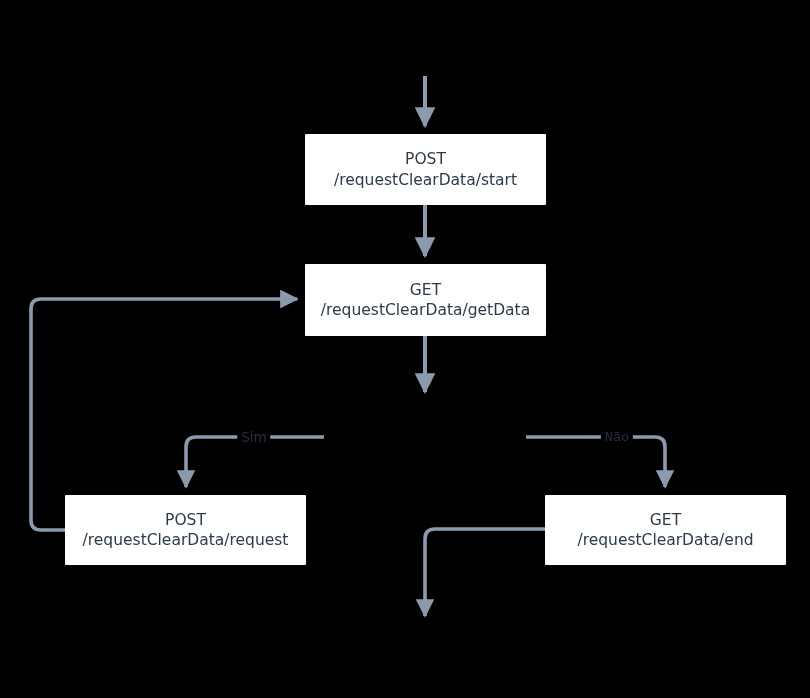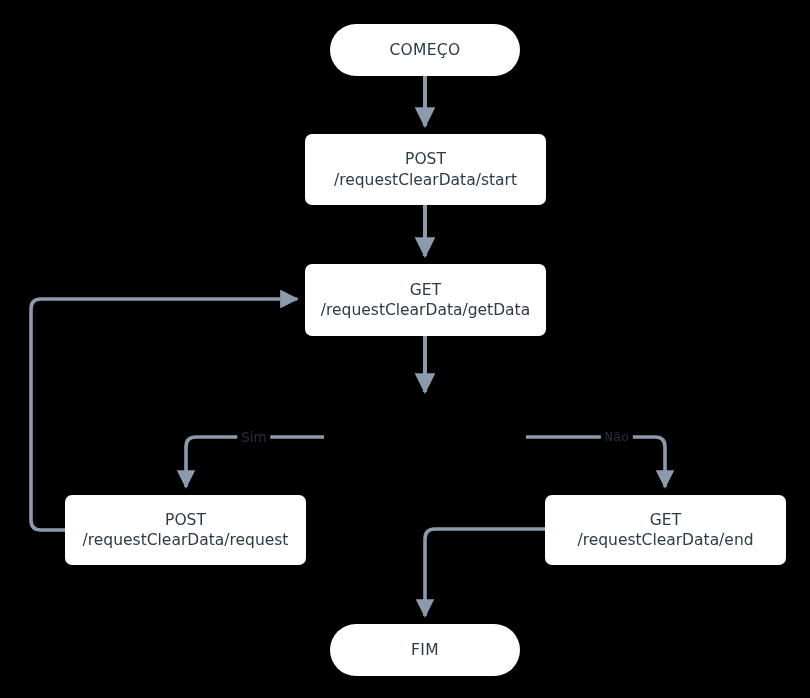--- a/index.html
+++ b/index.html
@@ -37,21 +37,21 @@
     display: block;
     width: 100%;
     white-space: pre-line;
   }
   .terminator {
     border-radius: 999px;
     font-size: 15.5px;
     letter-spacing: 0.3px;
   }
   .process {
-    border-radius: 7px;
+    border-radius: 1px;
     font-size: 15.5px;
   }
   .decision-wrap {
     position: absolute;
   }
   .decision-shape {
     position: absolute;
     left: 0; top: 0;
     width: 100%; height: 100%;
   }
@@ -96,23 +96,20 @@
 
     <path d="M 324 437 L 196 437 Q 186 437 186 447 L 186 487" fill="none" stroke="#8b9aad" stroke-width="3.6" marker-end="url(#arrow)"></path>
 
     <path d="M 526 437 L 655 437 Q 665 437 665 447 L 665 487" fill="none" stroke="#8b9aad" stroke-width="3.6" marker-end="url(#arrow)"></path>
 
     <path d="M 65 530 L 41 530 Q 31 530 31 520 L 31 309 Q 31 299 41 299 L 297 299" fill="none" stroke="#8b9aad" stroke-width="3.6" marker-end="url(#arrow)"></path>
 
     <path d="M 545 529 L 435 529 Q 425 529 425 539 L 425 616" fill="none" stroke="#8b9aad" stroke-width="3.6" marker-end="url(#arrow)"></path>
   </svg>
 
-  <div class="node terminator" style="left:330px; top:24px; width:190px; height:52px;">
-    <span class="nodetext">COMEÇO</span>
-  </div>
 
   <div class="node process" style="left:305px; top:134px; width:241px; height:71px;">
     <span class="nodetext">POST
 /requestClearData/start</span>
   </div>
 
   <div class="node process" style="left:305px; top:264px; width:241px; height:72px;">
     <span class="nodetext">GET
 /requestClearData/getData</span>
   </div>
@@ -121,20 +118,17 @@
   <div class="node process" style="left:65px; top:495px; width:241px; height:70px;">
     <span class="nodetext">POST
 /requestClearData/request</span>
   </div>
 
   <div class="node process" style="left:545px; top:495px; width:241px; height:70px;">
     <span class="nodetext">GET
 /requestClearData/end</span>
   </div>
 
-  <div class="node terminator" style="left:330px; top:624px; width:190px; height:52px;">
-    <span class="nodetext">FIM</span>
-  </div>
 
   <div class="edge-label" style="left:254px; top:437px;">Sim</div>
   <div class="edge-label" style="left:617px; top:437px;font-family:Liberation Mono, monospace;">Não</div>
 
 </div>
 
 </body></html>

